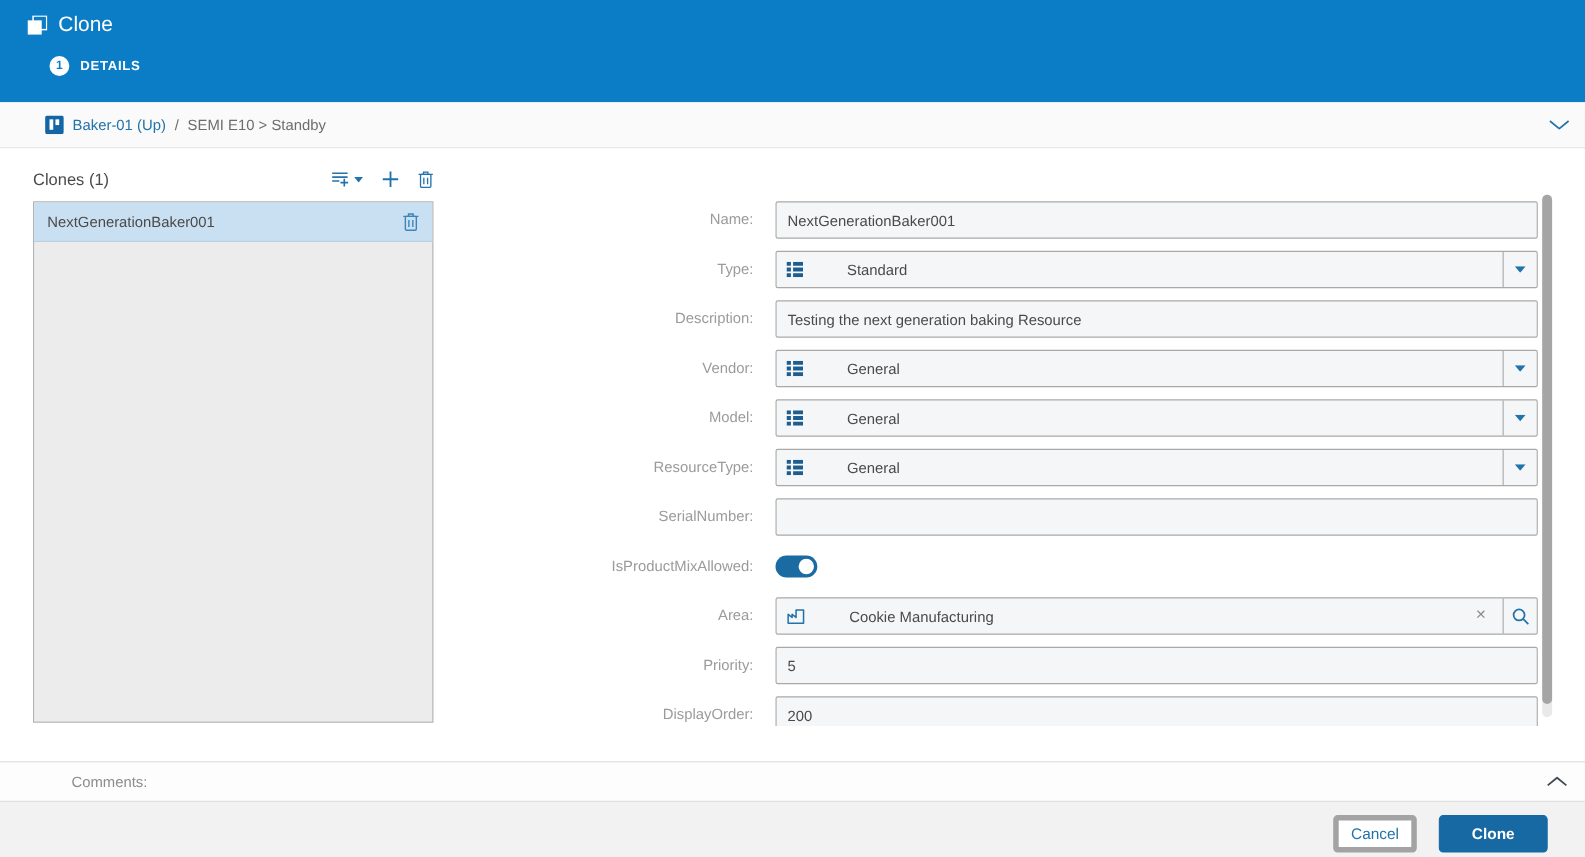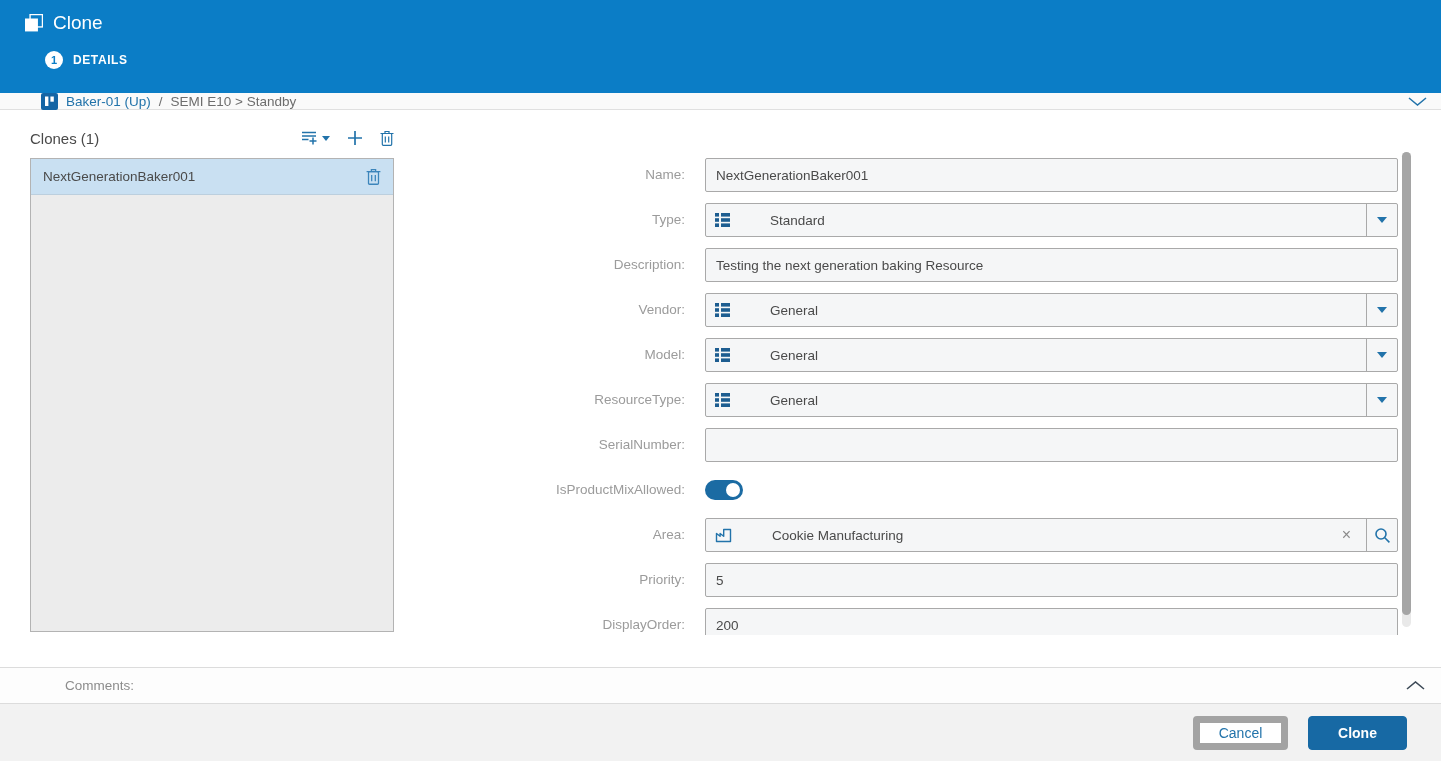--- a/index.html
+++ b/index.html
@@ -10,21 +10,21 @@
   .header { height:93px; background:#0b7dc6; }
   .title-row { display:flex; align-items:center; gap:10px; padding:12px 0 0 25px; }
   .title { color:#fff; font-size:19px; }
   .steps-row { margin:16px 0 0 45px; }
   .step { display:inline-flex; align-items:center; gap:10px; cursor:pointer; }
   .step-circle { width:18px; height:18px; border-radius:50%; background:#fff; color:#0b7dc6;
                  font-size:11px; font-weight:700; display:flex; align-items:center; justify-content:center; }
   .step-label { color:#fff; font-size:12px; font-weight:600; letter-spacing:0.6px; }
 
   
-  .breadcrumb { height:17px; background:#fafafa; border-bottom:1px solid #e0e0e0;
+  .breadcrumb { height:42px; background:#fafafa; border-bottom:1px solid #e0e0e0;
                 display:flex; align-items:center; padding:0 14px 0 41px; gap:8px; }
   .crumb-entity { color:#2273aa; font-size:13.5px; text-decoration:none; cursor:pointer; }
   .crumb-sep, .crumb-status { color:#6d6d6d; font-size:13.5px; }
   .crumb-chevron { margin-left:auto; cursor:pointer; display:flex; align-items:center; }
 
   
   .main { position:relative; height:525px; background:#fff; overflow:hidden; }
 
   .left-col { position:absolute; left:30px; top:0; width:364px; }
   .left-header { height:48px; display:flex; align-items:center; padding-top:8px; }
@@ -63,21 +63,21 @@
   
   .spacer { height:32px; background:#fff; }
   .comments-bar { height:37px; border-top:1px solid #dcdcdc; border-bottom:1px solid #dcdcdc;
                   background:#fdfdfd; display:flex; align-items:center; padding:0 16px 0 65px; }
   .comments-label { color:#8c8c8c; font-size:13.5px; }
   .comments-chevron { margin-left:auto; cursor:pointer; display:flex; align-items:center; }
   .footer { height:57px; background:#f2f2f2; display:flex; align-items:center;
             justify-content:flex-end; gap:20px; padding-right:34px; }
   .btn { height:34px; border-radius:4px; font-family:"Liberation Sans",sans-serif;
          font-size:14px; cursor:pointer; }
-  .btn-cancel { width:95px; background:#fff; border:7px solid #a3a3a3; color:#2273aa; }
+  .btn-cancel { width:76px; background:#fff; border:5px solid #a3a3a3; color:#2273aa; }
   .btn-clone { width:99px; background:#1769a4; border:1px solid #1769a4; color:#fff; font-weight:600; }
 </style>
 </head>
 <body>
 
 <div class="header">
   <div class="title-row">
     <span style="display:flex;">
       <svg width="18" height="18" viewBox="0 0 16 16">
         <rect x="4.5" y="0.5" width="11" height="11" fill="none" stroke="#fff" stroke-width="1.2"></rect>

